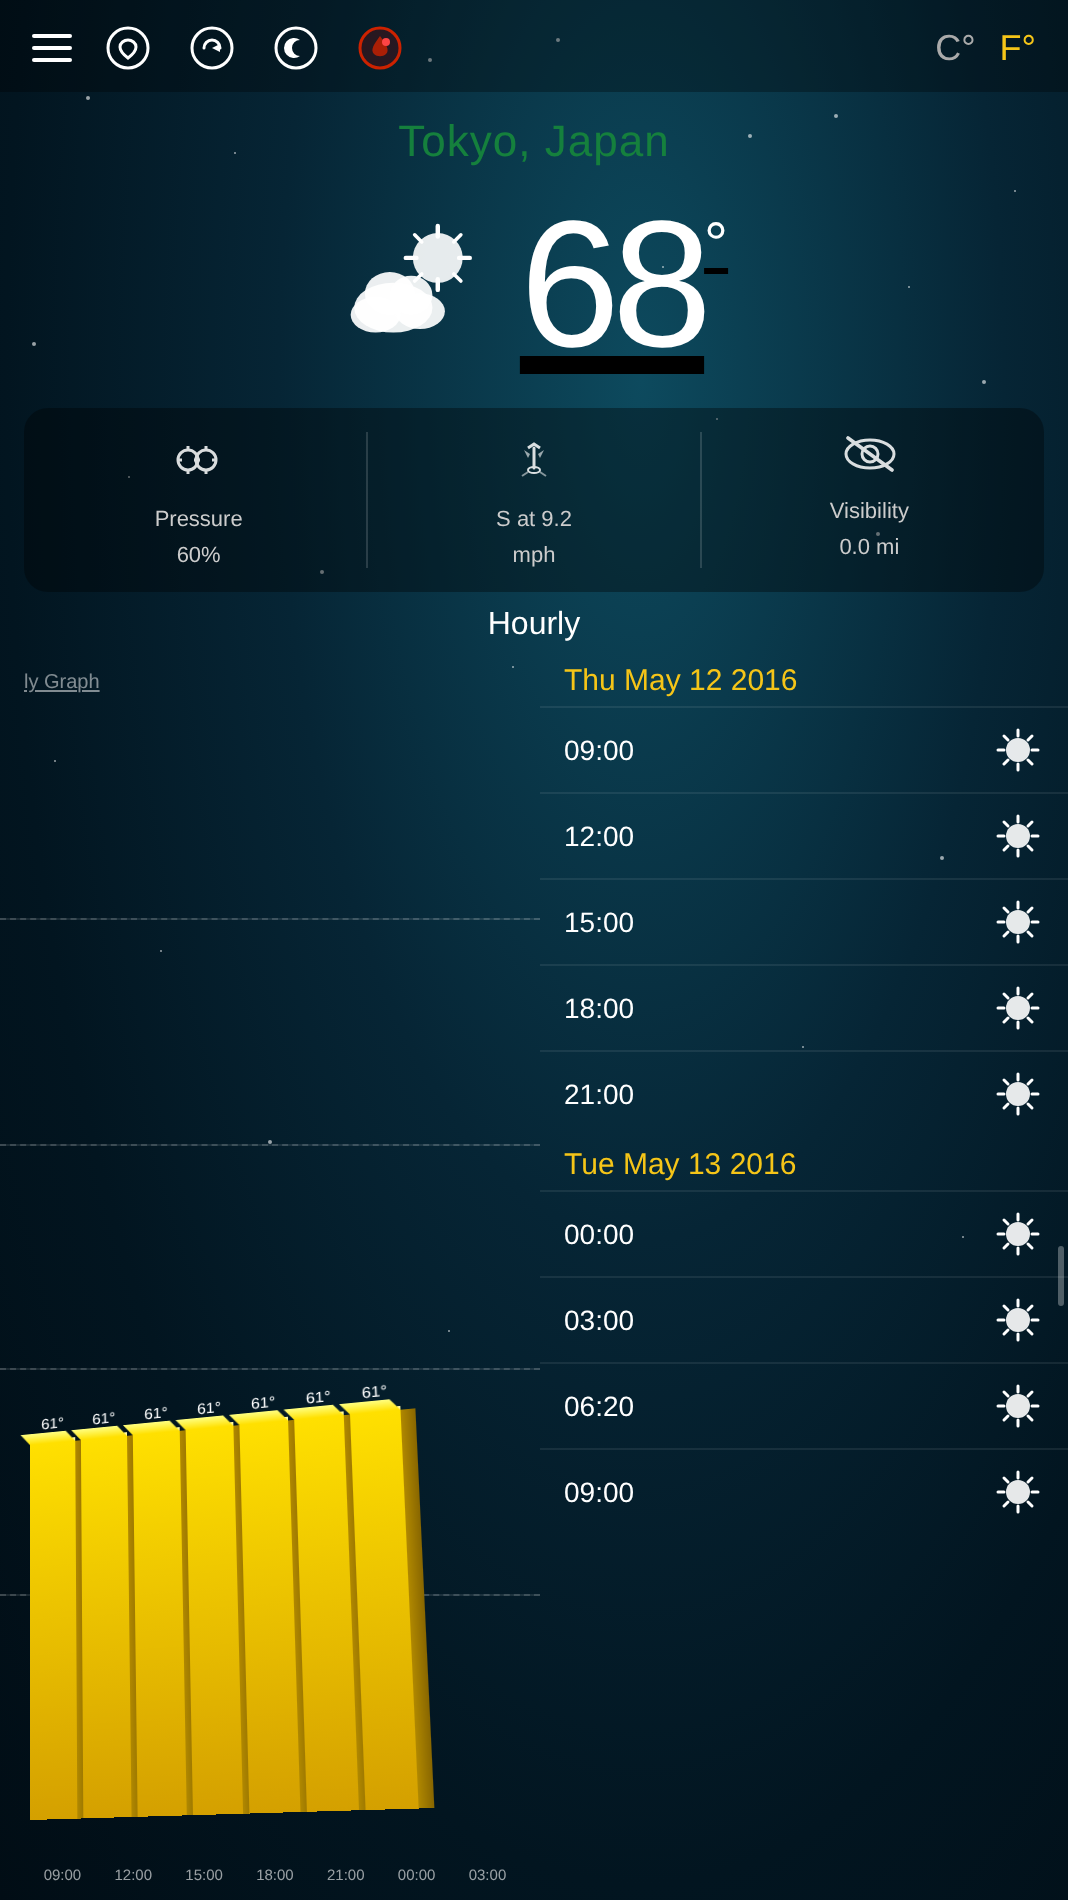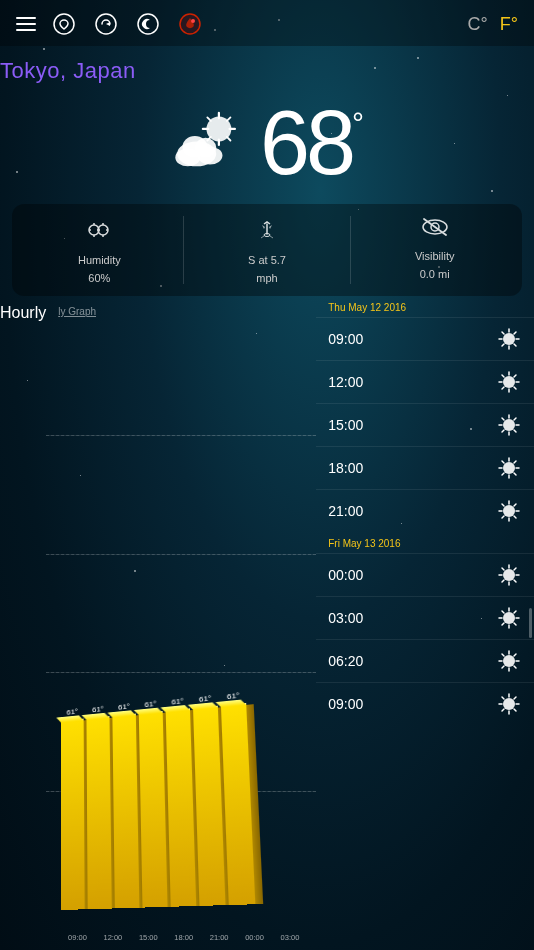--- a/index.html
+++ b/index.html
@@ -95,34 +95,36 @@
       color: white;
     }
 
     .temp-unit.celsius { color: #aaa; }
     .temp-unit.fahrenheit { color: #f5c518; font-weight: 400; }
 
     .temp-divider { color: #666; font-size: 16px; }
 
     
     .city-title {
+      text-align: center;
       font-size: 22px;
       font-weight: 300;
-      color: #8b5cf6;
+      color: #15803d;
       padding: 12px 0 4px;
       letter-spacing: 0.5px;
     }
 
     
     .main-weather {
       display: flex;
       align-items: center;
       justify-content: center;
       gap: 10px;
       padding: 10px 0 16px;
+      text-decoration: underline;
     }
 
     .weather-icon-main {
       width: 80px;
       height: 70px;
       position: relative;
     }
 
     
     .weather-stats {
@@ -159,20 +161,21 @@
     .stat-value {
       font-size: 11px;
       color: #ccc;
       text-align: center;
     }
 
     
     .hourly-section {
       flex: 1;
       display: flex;
+      flex-direction: column;
       overflow: hidden;
     }
 
     .hourly-header {
       text-align: center;
       color: white;
       font-size: 16px;
       font-weight: 300;
       padding: 8px 0 4px;
     }
@@ -224,21 +227,21 @@
     .hourly-list {
       flex: 1;
       overflow-y: auto;
       overflow-x: hidden;
     }
 
     .hourly-list::-webkit-scrollbar { display: none; }
 
     .date-header {
       padding: 6px 12px 4px;
-      font-size: 10px;
+      font-size: 15px;
       font-weight: 500;
       color: #f5c518;
     }
 
     .hourly-row {
       display: flex;
       align-items: center;
       padding: 10px 8px 10px 12px;
       border-top: 1px solid rgba(255,255,255,0.08);
     }
@@ -390,40 +393,40 @@
           <path d="M8 19 L8 21" stroke="white" stroke-width="1.5"></path>
           <path d="M3 14 L5 14" stroke="white" stroke-width="1.5"></path>
           <path d="M11 14 L13 14" stroke="white" stroke-width="1.5"></path>
           <circle cx="17" cy="14" r="5" stroke="white" stroke-width="1.5" fill="none"></circle>
           <path d="M17 9 L17 7" stroke="white" stroke-width="1.5"></path>
           <path d="M17 19 L17 21" stroke="white" stroke-width="1.5"></path>
           <path d="M12 14 L14 14" stroke="white" stroke-width="1.5"></path>
           <path d="M20 14 L22 14" stroke="white" stroke-width="1.5"></path>
         </svg>
       </div>
-      <div class="stat-label">Humidity</div>
+      <div class="stat-label">Pressure</div>
       <div class="stat-value">60%</div>
     </div>
 
 
 
     <div class="stat-item">
       <div class="stat-icon">
         <svg width="26" height="26" viewBox="0 0 26 26" fill="none">
 
           <path d="M13 18 L13 8" stroke="white" stroke-width="1.5" stroke-linecap="round"></path>
           <path d="M10 8 L13 6 L16 8" stroke="white" stroke-width="1.5" fill="none"></path>
           <path d="M11 11 L8 9 L10 13Z" fill="white" opacity="0.7"></path>
           <path d="M15 11 L18 9 L16 13Z" fill="white" opacity="0.7"></path>
           <ellipse cx="13" cy="19" rx="3" ry="1.5" stroke="white" stroke-width="1" fill="none"></ellipse>
           <path d="M10 20 L7 22" stroke="white" stroke-width="1" opacity="0.6"></path>
           <path d="M16 20 L19 22" stroke="white" stroke-width="1" opacity="0.6"></path>
         </svg>
       </div>
-      <div class="stat-label">S at 5.7</div>
+      <div class="stat-label">S at 9.2</div>
       <div class="stat-value">mph</div>
     </div>
 
     <div class="stat-item">
       <div class="stat-icon">
         <svg width="28" height="22" viewBox="0 0 28 22" fill="none">
           <ellipse cx="14" cy="11" rx="12" ry="7" stroke="white" stroke-width="1.5" fill="none"></ellipse>
           <circle cx="14" cy="11" r="4" stroke="white" stroke-width="1.5" fill="none"></circle>
 
           <line x1="3" y1="3" x2="25" y2="19" stroke="white" stroke-width="1.8" stroke-linecap="round"></line>
@@ -603,21 +606,21 @@
               <line x1="1" y1="11" x2="4" y2="11" stroke="white" stroke-width="1.5" stroke-linecap="round"></line>
               <line x1="18" y1="11" x2="21" y2="11" stroke="white" stroke-width="1.5" stroke-linecap="round"></line>
               <line x1="4" y1="4" x2="6" y2="6" stroke="white" stroke-width="1.5" stroke-linecap="round"></line>
               <line x1="16" y1="16" x2="18" y2="18" stroke="white" stroke-width="1.5" stroke-linecap="round"></line>
               <line x1="18" y1="4" x2="16" y2="6" stroke="white" stroke-width="1.5" stroke-linecap="round"></line>
               <line x1="4" y1="18" x2="6" y2="16" stroke="white" stroke-width="1.5" stroke-linecap="round"></line>
             </svg>
           </div>
         </div>
 
-        <div class="date-header">Fri May 13 2016</div>
+        <div class="date-header">Tue May 13 2016</div>
 
         <div class="hourly-row">
           <span class="hourly-time">00:00</span>
           <div class="hourly-icon">
             <svg width="22" height="22" viewBox="0 0 22 22">
               <circle cx="11" cy="11" r="6" fill="white" opacity="0.9"></circle>
               <line x1="11" y1="1" x2="11" y2="4" stroke="white" stroke-width="1.5" stroke-linecap="round"></line>
               <line x1="11" y1="18" x2="11" y2="21" stroke="white" stroke-width="1.5" stroke-linecap="round"></line>
               <line x1="1" y1="11" x2="4" y2="11" stroke="white" stroke-width="1.5" stroke-linecap="round"></line>
               <line x1="18" y1="11" x2="21" y2="11" stroke="white" stroke-width="1.5" stroke-linecap="round"></line>

